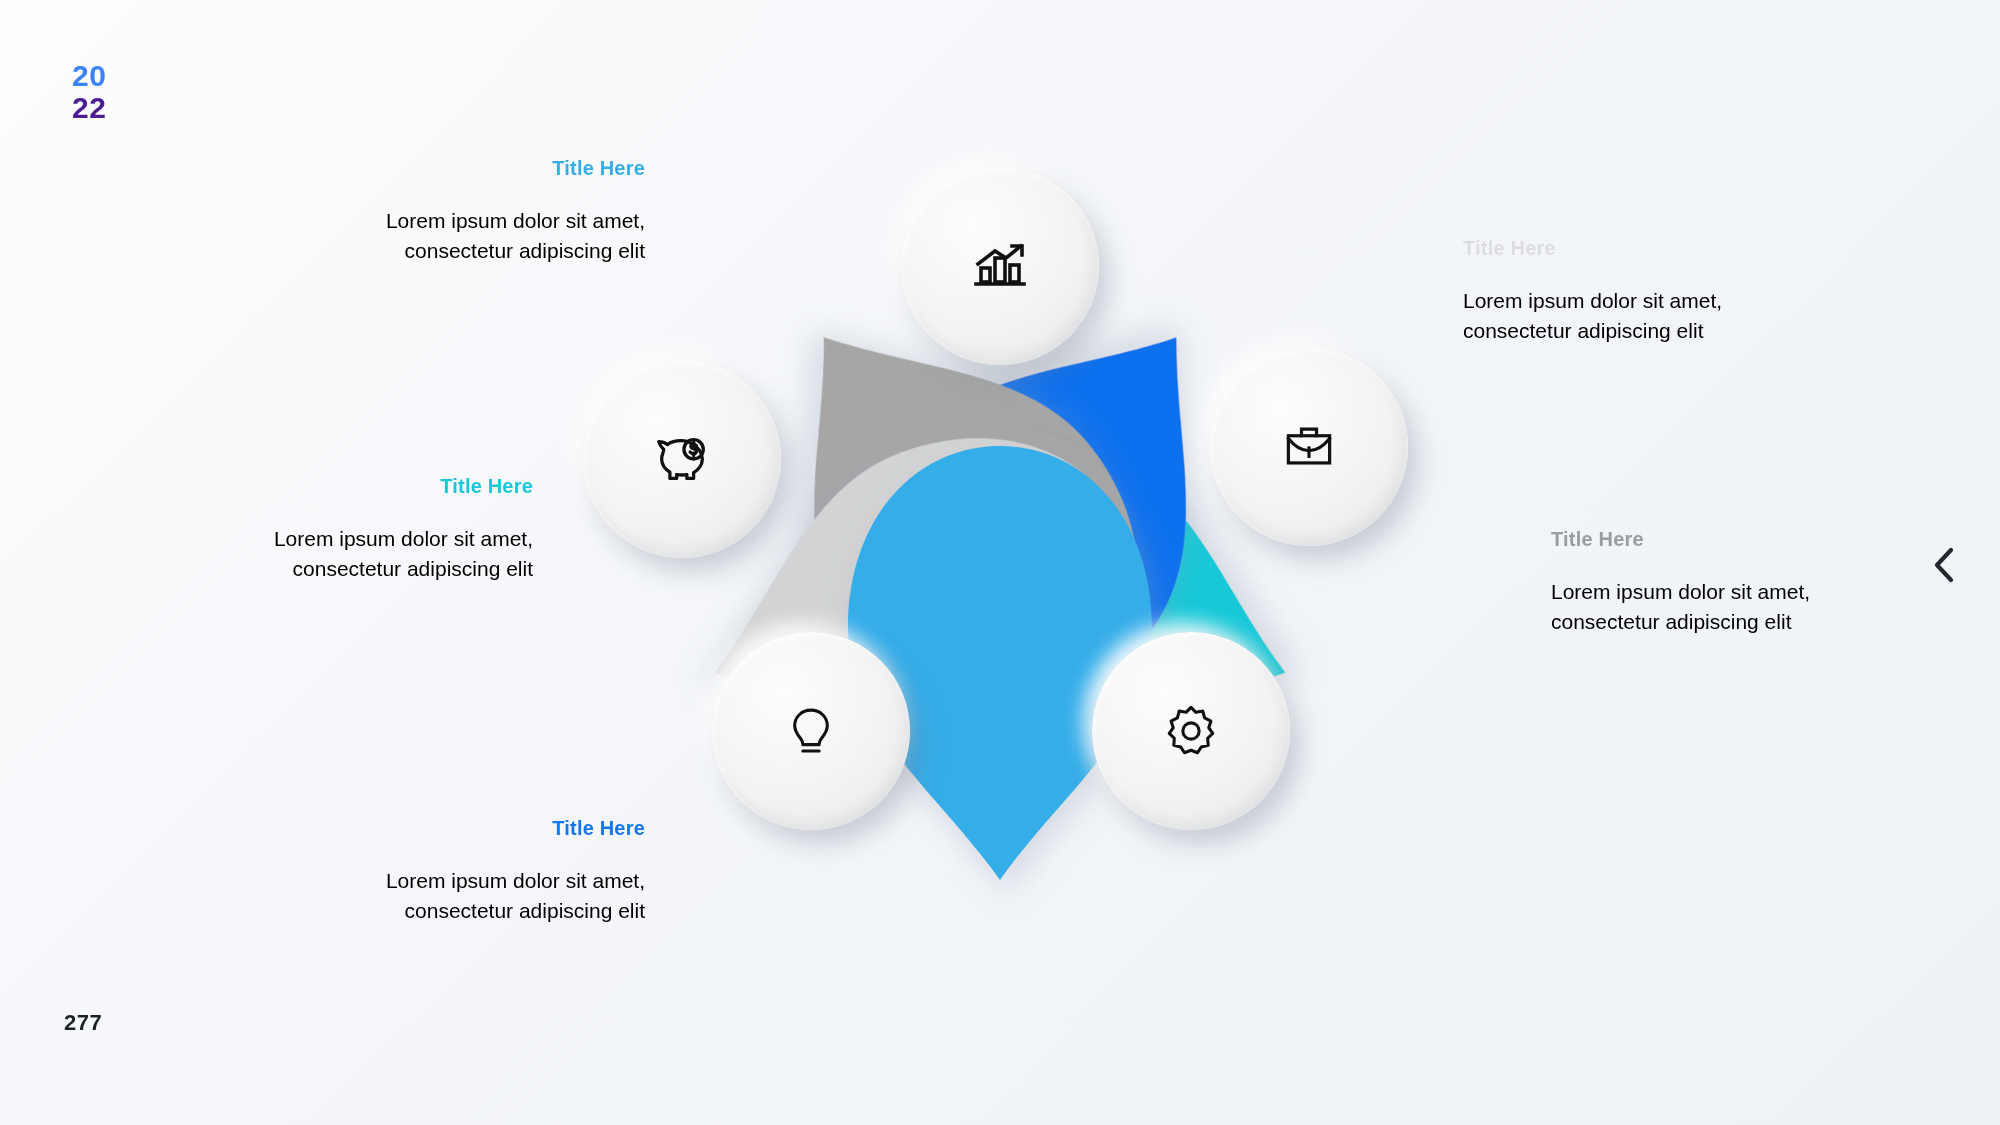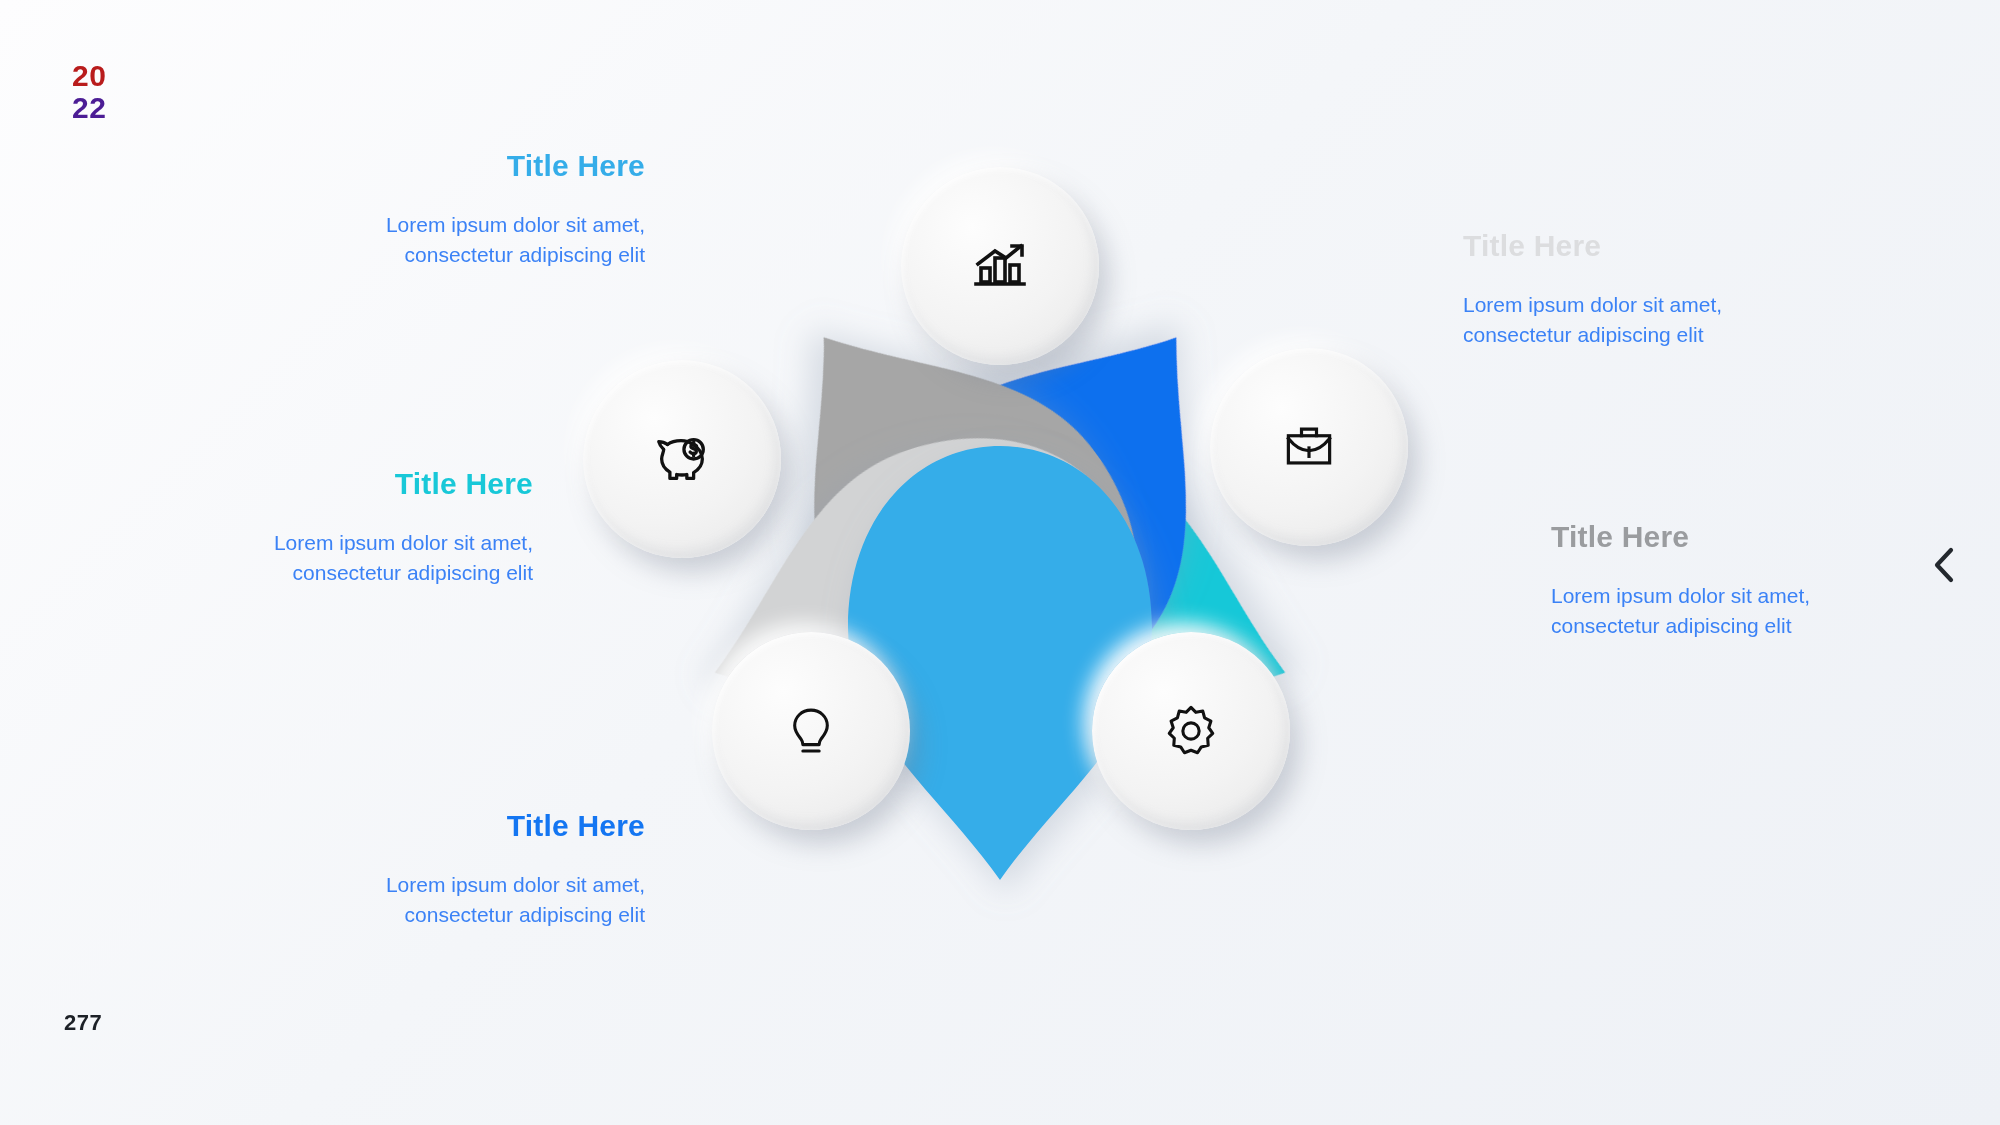--- a/index.html
+++ b/index.html
@@ -25,21 +25,21 @@
   
   .year {
     position: absolute;
     left: 72px;
     top: 60px;
     font-size: 30px;
     font-weight: bold;
     line-height: 1.08;
     letter-spacing: 0.5px;
   }
-  .year .y1 { color: #b91c1c; display: block; text-align: right; }
+  .year .y1 { color: #3b82f6; display: block; text-align: right; }
   .year .y2 { color: #4c1d95; display: block; }
 
   
   .page-number {
     position: absolute;
     left: 64px;
     top: 1010px;
     font-size: 22px;
     font-weight: bold;
     color: #1d2127;
@@ -87,30 +87,31 @@
   .node svg {
     display: block;
   }
 
   
   .block {
     position: absolute;
     width: 290px;
   }
   .block .t {
-    font-size: 30px;
+    font-size: 20px;
     font-weight: bold;
     line-height: 1.2;
     margin-bottom: 26px;
     letter-spacing: 0.2px;
+    margin-top: 8px;
   }
   .block .b {
     font-size: 21px;
     line-height: 1.42;
-    color: #3b82f6;
+    color: #000000;
     font-weight: 400;
   }
   .block.right-al { text-align: right; }
   .block.left-al  { text-align: left; }
 </style>
 </head>
 <body>
 
 <div id="slide">
 

